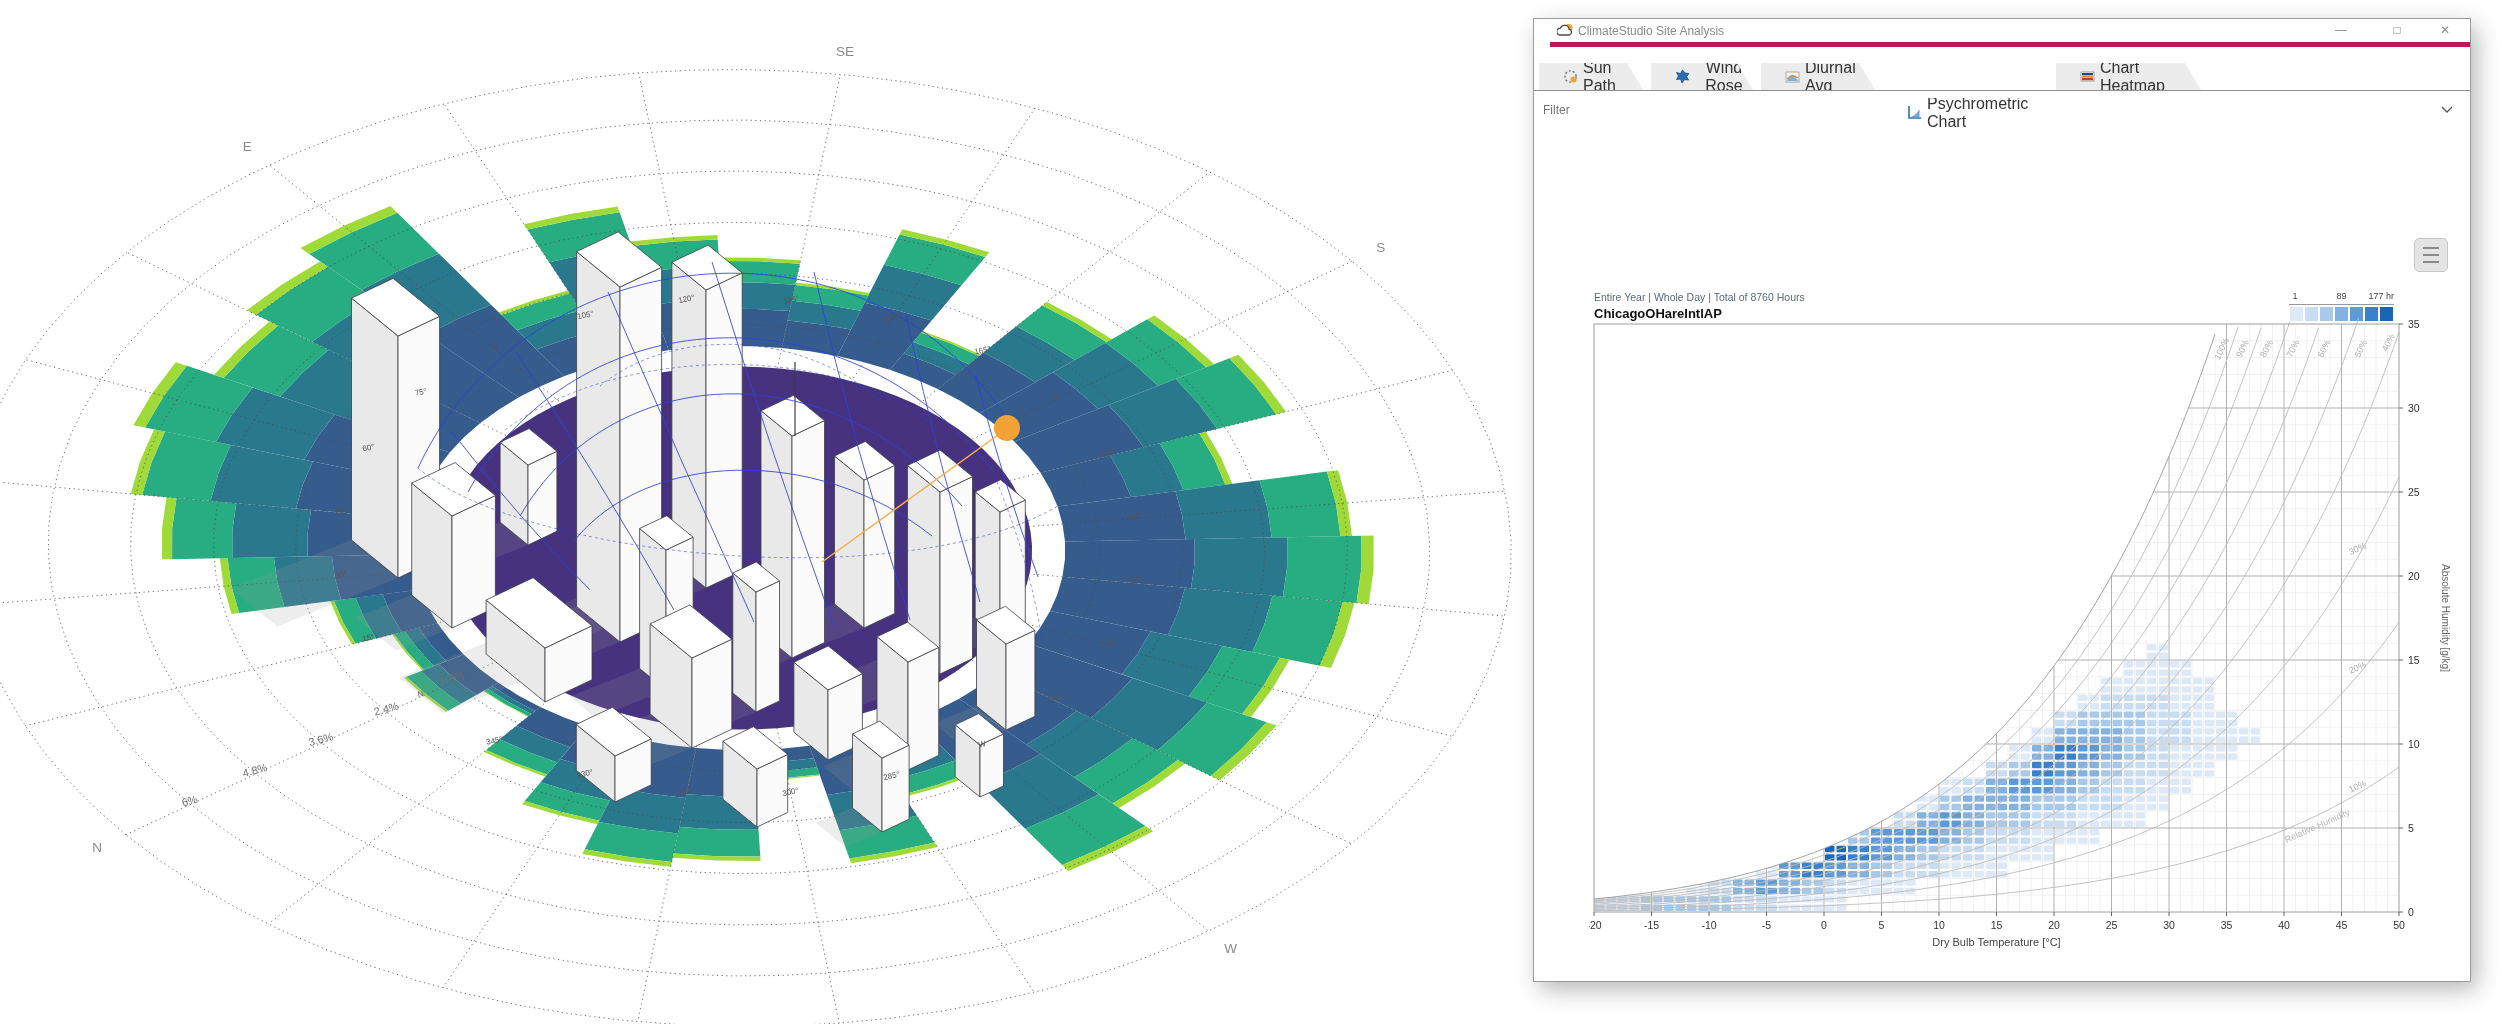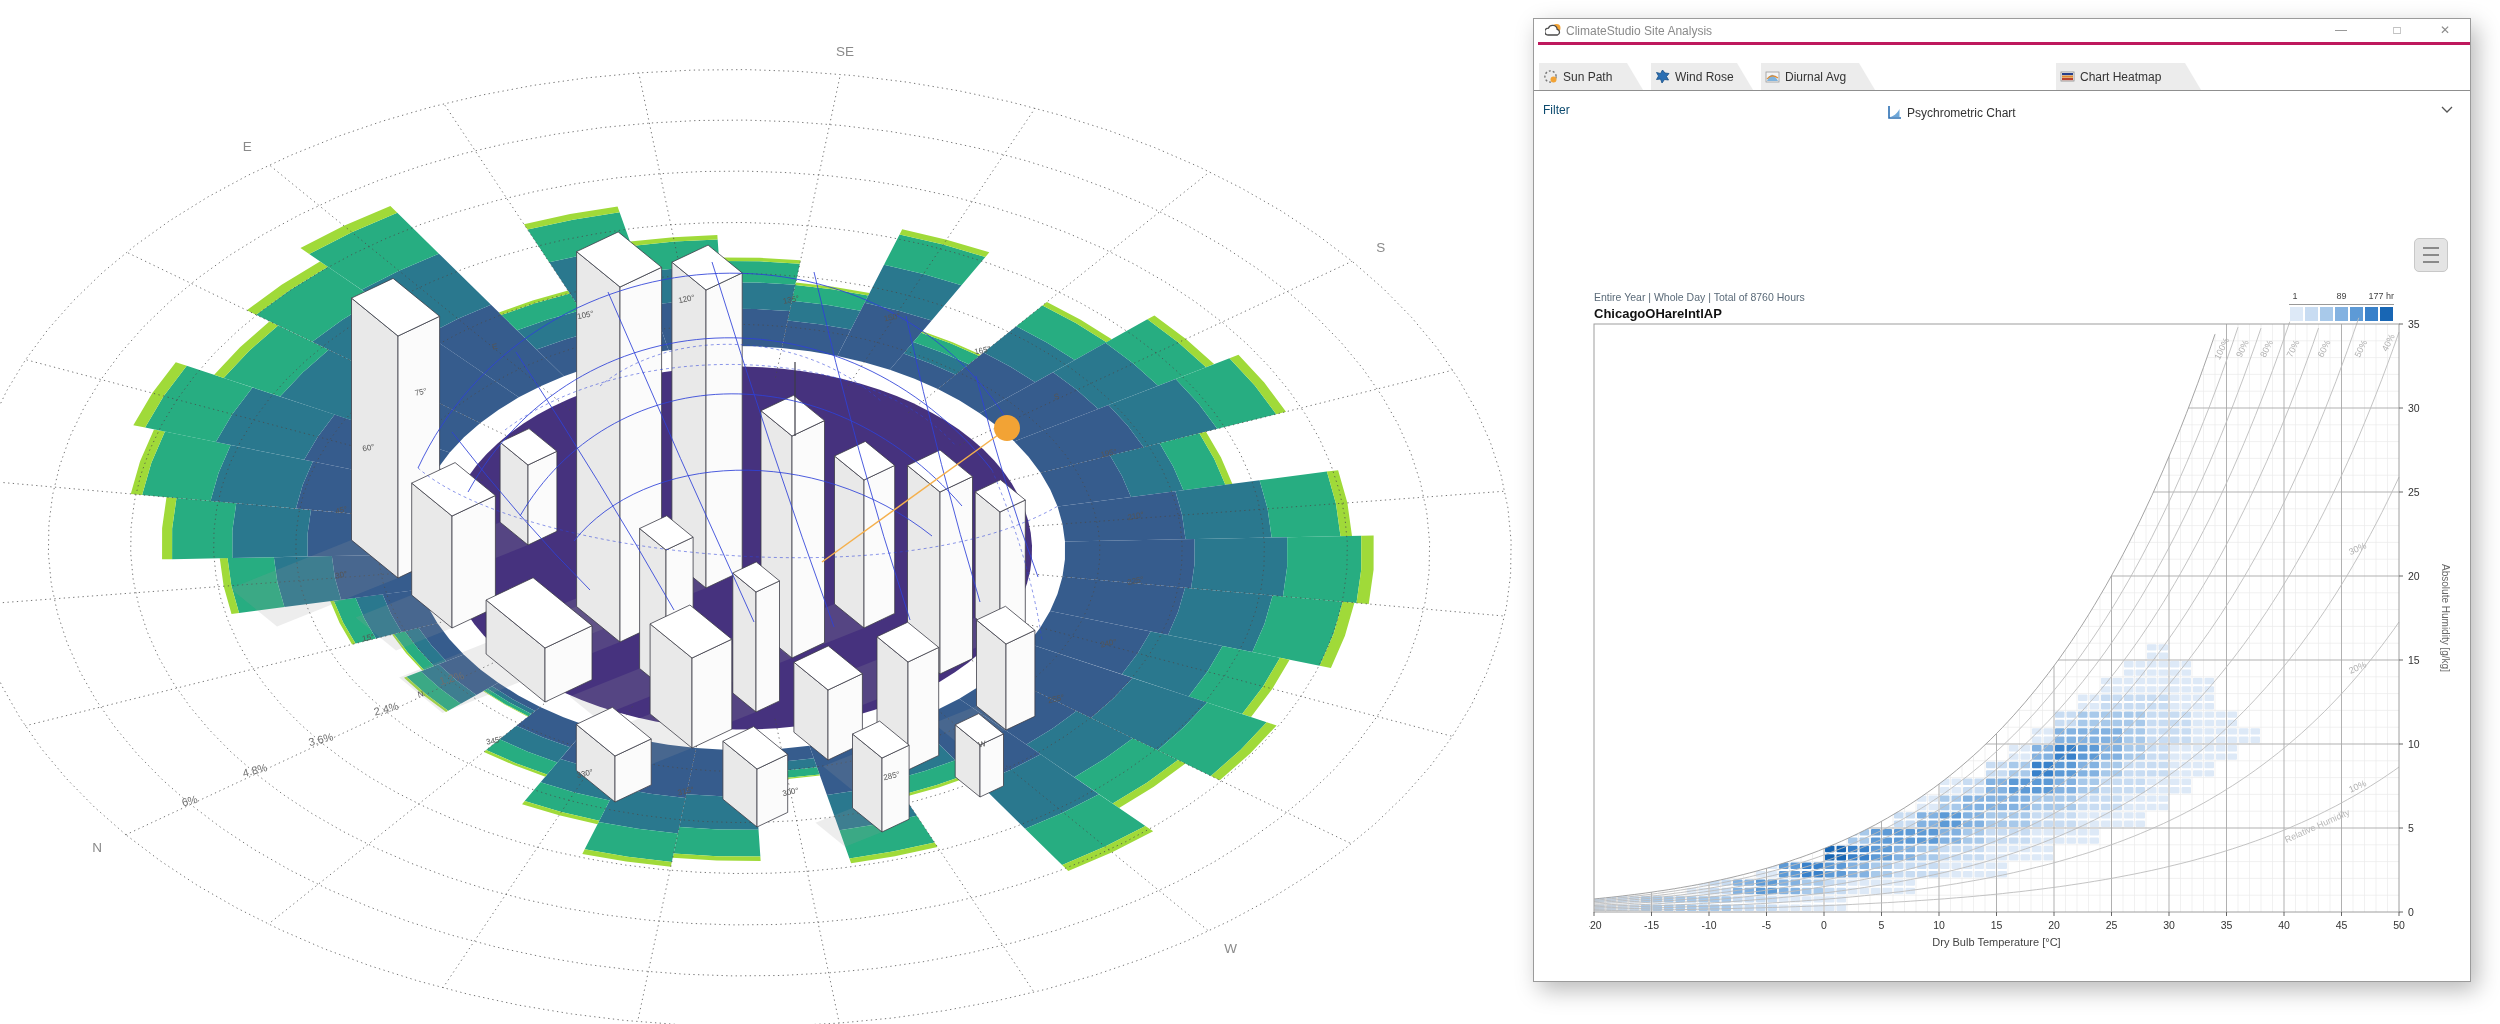--- a/index.html
+++ b/index.html
@@ -3,36 +3,36 @@
 <meta charset="utf-8">
 <style>
   html,body{margin:0;padding:0;background:#fff;width:2500px;height:1024px;overflow:hidden;
     font-family:"Liberation Sans",sans-serif;}
   #stage{position:relative;width:2500px;height:1024px;background:#ffffff;}
   
   #viz{position:absolute;left:0;top:0;}
   
   #win{position:absolute;left:1533px;top:18px;width:938px;height:964px;background:#fff;
     border:1px solid #9b9b9b;box-shadow:6px 8px 22px rgba(0,0,0,.28);box-sizing:border-box;}
-  #titlebar{position:absolute;left:4px;top:0;right:0;height:23px;border-bottom:3px solid #be185d;}
+  #titlebar{position:absolute;left:16px;top:0;right:0;height:23px;border-bottom:5px solid #be185d;}
   #titlebar .ttl{position:absolute;left:28px;top:5px;font-size:12px;color:#8a8a8a;}
   #appicon{position:absolute;left:7px;top:3px;}
   .winbtn{position:absolute;top:2px;width:34px;height:19px;text-align:center;color:#8c8c8c;
     font-size:12px;line-height:19px;cursor:default;}
   #btn-min{right:112px;} #btn-max{right:56px;} #btn-close{right:8px;}
   
   #tabstrip{position:absolute;left:0;top:44px;right:0;height:28px;}
   #tabline{position:absolute;left:0;top:71px;right:0;height:0;border-top:1px solid #8f8f8f;}
   .tab{position:absolute;top:0;height:27px;clip-path:polygon(0 100%,0 0,calc(100% - 16px) 0,100% 100%);
     background:#ececec;filter:drop-shadow(0 -1px 0 #b3b3b3) drop-shadow(-1px 0 0 #b3b3b3) drop-shadow(1px 0 0 #b3b3b3);
-    display:flex;align-items:center;gap:5px;padding-left:4px;box-sizing:border-box;font-size:12px;color:#333;z-index:1;}
+    display:flex;align-items:center;gap:5px;padding-left:24px;box-sizing:border-box;font-size:16px;color:#333;z-index:1;}
   .tab.active{background:#ffffff;height:29px;z-index:3;margin-top:35px;}
   .tab .ic{flex:0 0 auto;display:block;}
   
-  #filterlbl{position:absolute;left:9px;top:84px;font-size:12px;color:#0c4a6e;}
+  #filterlbl{position:absolute;left:9px;top:84px;font-size:12px;color:#737373;}
   #filterchev{position:absolute;right:16px;top:86px;}
   .sliderrow{position:absolute;left:0;right:0;height:20px;}
   .sliderrow .lb{position:absolute;left:0;width:112px;text-align:right;font-size:11.5px;color:#333;top:3px;}
   .sliderrow .track{position:absolute;left:130px;right:24px;top:8px;height:4px;background:#dcdcdc;
     border-radius:2px;box-shadow:inset 0 1px 1px rgba(0,0,0,.18);}
   .sliderrow .h{position:absolute;top:-5px;width:13px;height:13px;border-radius:50%;
     background:#a2a2a2;border:1px solid #8d8d8d;box-sizing:border-box;}
   .sliderrow .h.left{left:-6px;} .sliderrow .h.right{right:-6px;}
   
   #chartbox{position:absolute;left:55px;top:268px;}

